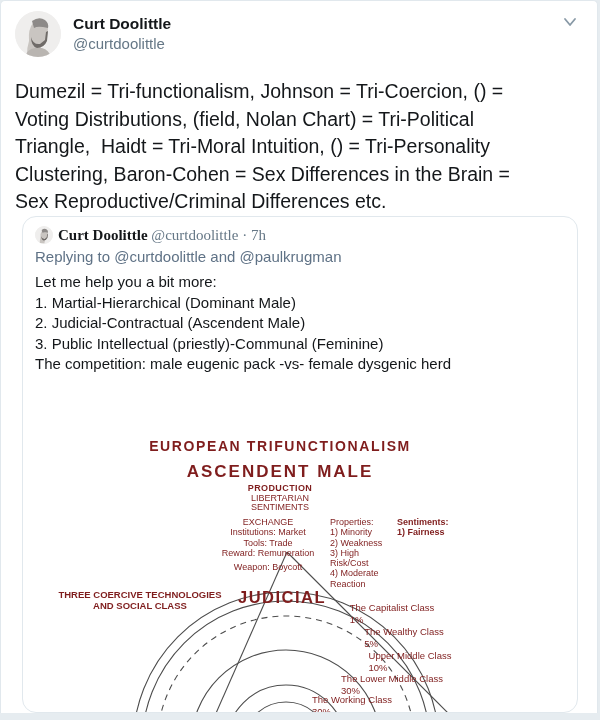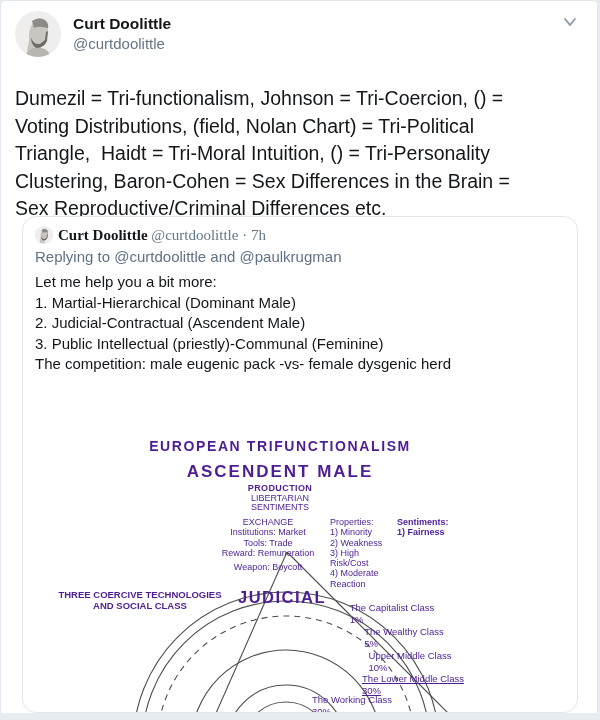--- a/index.html
+++ b/index.html
@@ -19,40 +19,40 @@
   .hdr-avatar{
     position:absolute;left:14px;top:10px;width:46px;height:46px;border-radius:50%;
     overflow:hidden;background:#f0efee;
   }
   .hdr-names{position:absolute;left:72px;top:13px;line-height:20px;}
   .name{font-weight:bold;font-size:15.5px;color:#14171a;}
   .handle{font-size:15px;color:#657786;}
   .caret{position:absolute;right:18px;top:12px;width:18px;height:18px;cursor:pointer;}
   
   .tweet-text{
-    position:absolute;left:14px;top:84px;width:575px;
+    position:absolute;left:14px;top:77px;width:575px;
     font-size:19.5px;line-height:27.5px;color:#14171a;
   }
   .tweet-text div{white-space:pre;}
   
   .quote-card{
     position:absolute;left:21px;top:215px;width:556px;height:497px;
     border:1px solid #e1e8ed;border-radius:14px;background:#fff;
     box-sizing:border-box;overflow:hidden;cursor:pointer;
   }
   .q-head{position:absolute;left:12px;top:9px;height:20px;font-size:15px;white-space:nowrap;font-family:Liberation Serif, serif;}
   .q-avatar{display:inline-block;width:18px;height:18px;border-radius:50%;overflow:hidden;
     background:#f0efee;vertical-align:-4px;margin-right:5px;}
   .q-name{font-weight:bold;color:#14171a;}
   .q-meta{color:#657786;}
   .q-reply{position:absolute;left:12px;top:31px;font-size:15px;color:#5f7286;}
   .q-body{position:absolute;left:12px;top:55px;width:530px;font-size:15px;
     line-height:20.6px;color:#14171a;}
   
-  .diagram{position:absolute;left:0;top:175px;width:554px;height:322px;color:#4c1d95;}
+  .diagram{position:absolute;left:0;top:175px;width:554px;height:322px;color:#7f1d1d;}
   .diagram .abs{position:absolute;white-space:nowrap;}
   .ctr{transform:translateX(-50%);text-align:center;}
   .d-title{font-weight:bold;font-size:14px;letter-spacing:1.6px;}
   .d-sub{font-weight:bold;font-size:17px;letter-spacing:2px;}
   .d-small-b{font-weight:bold;font-size:9px;letter-spacing:.4px;}
   .d-small{font-size:9px;}
   .d-col{font-size:9px;line-height:10.3px;}
   .d-left-label{font-weight:bold;font-size:9.5px;line-height:11px;text-align:center;}
   .d-judicial{font-weight:bold;font-size:16.5px;letter-spacing:1.5px;}
   .d-class{font-size:9.5px;line-height:11.5px;text-align:left;}
@@ -175,21 +175,21 @@
           <div>1%</div>
       </div>
       <div class="abs ctr d-class" style="left:381px;top:234px;">
         <div>The Wealthy Class</div>
           <div>5%</div>
       </div>
       <div class="abs ctr d-class" style="left:387px;top:258px;">
         <div>Upper Middle Class</div>
           <div>10%</div>
       </div>
-      <div class="abs ctr d-class" style="left:390px;top:281px;text-decoration:underline;">
+      <div class="abs ctr d-class" style="left:369px;top:281px;">
         <div>The Lower Middle Class</div>
           <div>30%</div>
       </div>
       <div class="abs ctr d-class" style="left:329px;top:302px;">
         <div>The Working Class</div>
           <div>30%</div>
       </div>
 
     </div>
   </div>

